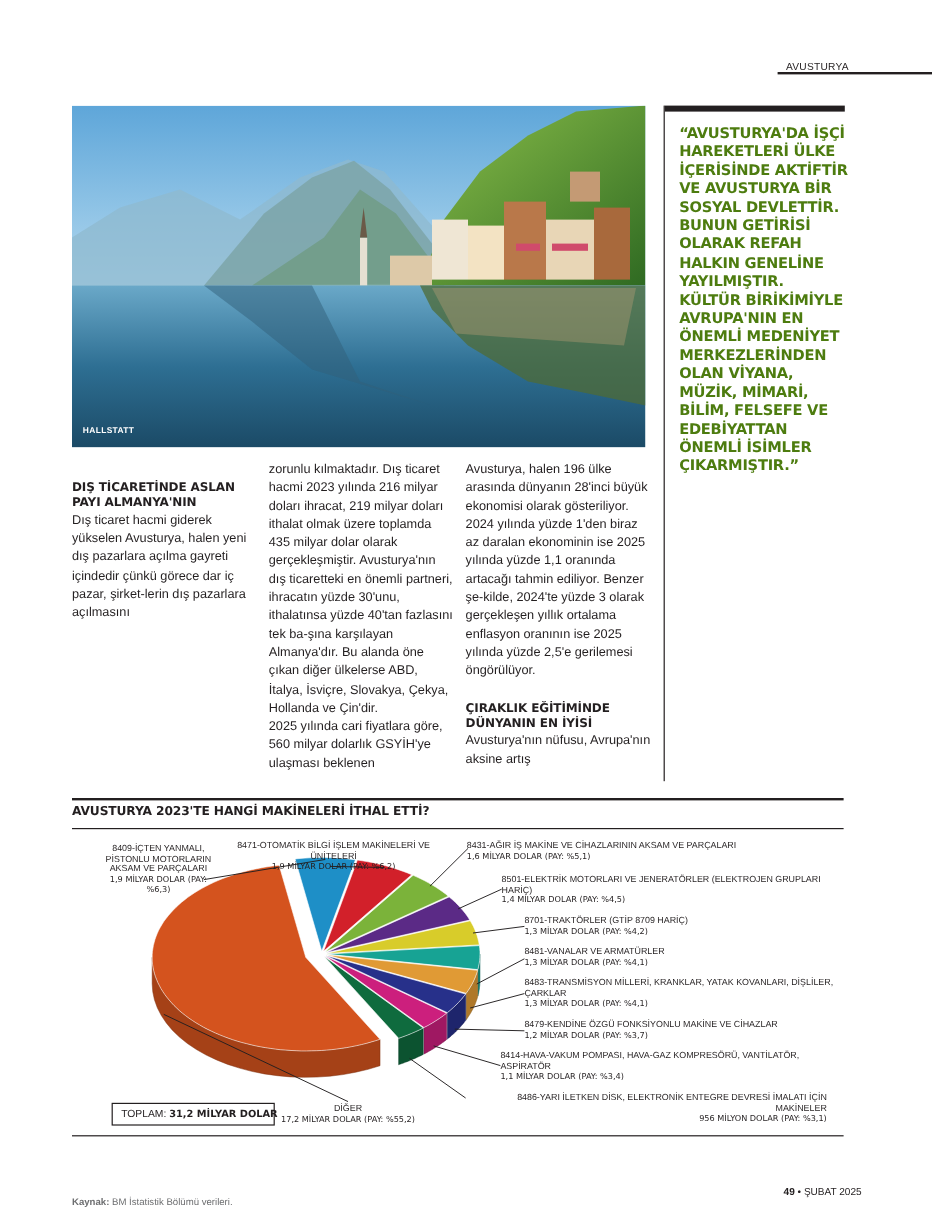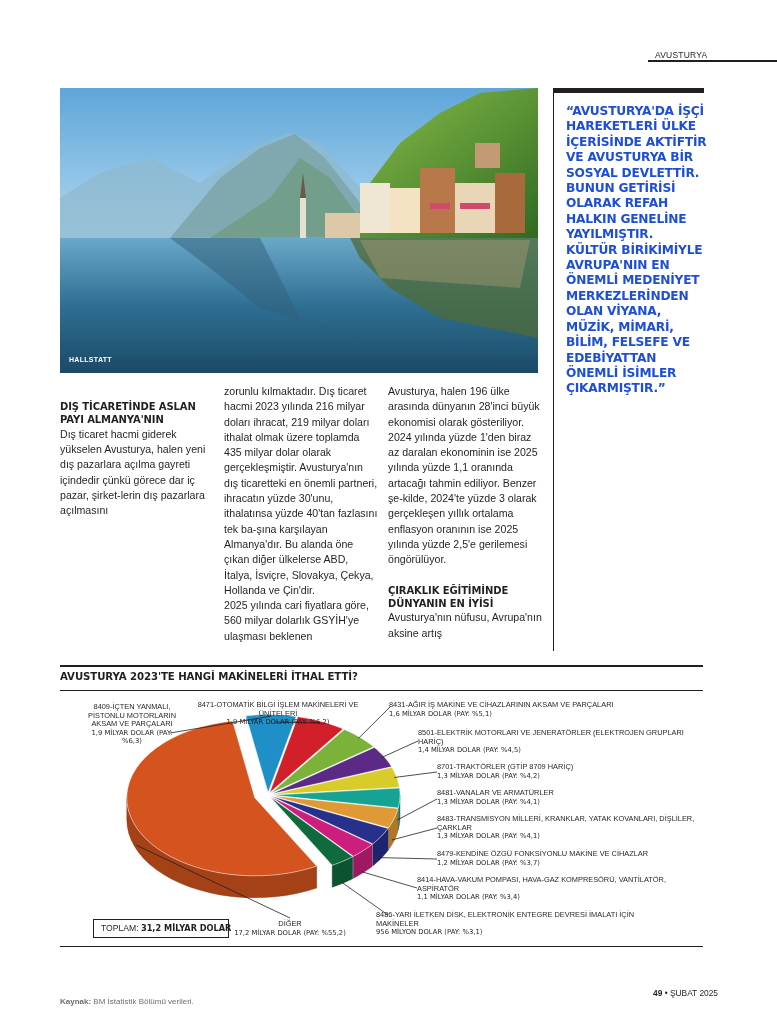--- a/index.html
+++ b/index.html
@@ -8,21 +8,21 @@
 
   .section-tag { position: absolute; left: 655px; top: 50px; font-size: 8.5px; letter-spacing: 0.2px; color: #231f20; }
   .section-rule { position: absolute; left: 648px; top: 60px; width: 129px; height: 1.5px; background: #231f20; }
 
   .photo { position: absolute; left: 60px; top: 88px; width: 478px; height: 285px; overflow: hidden; }
   .photo svg { display: block; }
   .photo-caption { position: absolute; left: 9px; bottom: 10px; font-size: 7px; font-weight: bold; color: #ffffff; letter-spacing: 0.3px; }
 
   .quote-box { position: absolute; left: 553px; top: 88px; width: 150px; height: 563px; border-left: 1.5px solid #231f20; }
   .quote-bar { position: absolute; left: 0; top: 0; width: 150px; height: 5px; background: #231f20; }
-  .quote-text { position: absolute; left: 12px; top: 16px; width: 142px; font-family: "DejaVu Sans", sans-serif; font-weight: bold; font-size: 12.2px; line-height: 15.4px; color: #1d4ed8; letter-spacing: -0.2px; }
+  .quote-text { position: absolute; left: 12px; top: 16px; width: 142px; font-family: "DejaVu Sans", sans-serif; font-weight: bold; font-size: 12.2px; line-height: 15.4px; color: #4d7c0f; letter-spacing: -0.2px; }
 
   .col { position: absolute; top: 384px; width: 155px; font-size: 10.6px; line-height: 15.3px; color: #231f20; }
   .col p { margin: 0; }
   .col h3 { font-family: "DejaVu Sans", sans-serif; font-size: 10px; line-height: 13.4px; font-weight: bold; margin-top: 16px; letter-spacing: -0.1px; }
   .col1 { left: 60px; }
   .col2 { left: 224px; }
   .col3 { left: 388px; }
 
   .chart-rule-top { position: absolute; left: 60px; top: 665px; width: 643px; height: 1.5px; background: #231f20; }
   .chart-title { position: absolute; left: 60px; top: 671px; font-family: "DejaVu Sans", sans-serif; font-weight: bold; font-size: 10.2px; letter-spacing: -0.1px; }
@@ -177,21 +177,21 @@
   <b>1,3 MİLYAR DOLAR (PAY: %4,1)</b>
 </div>
 <div class="lbl" style="left:437px; top:850px; width:265px;">
   <span>8479-KENDİNE ÖZGÜ FONKSİYONLU MAKİNE VE CİHAZLAR</span>
   <b>1,2 MİLYAR DOLAR (PAY: %3,7)</b>
 </div>
 <div class="lbl" style="left:417px; top:876px; width:285px;">
   <span>8414-HAVA-VAKUM POMPASI, HAVA-GAZ KOMPRESÖRÜ, VANTİLATÖR, ASPİRATÖR</span>
   <b>1,1 MİLYAR DOLAR (PAY: %3,4)</b>
 </div>
-<div class="lbl" style="left:376px; top:911px; width:285px;">
+<div class="lbl" style="left:404px; top:911px; width:285px;text-align:right;">
   <span>8486-YARI İLETKEN DİSK, ELEKTRONİK ENTEGRE DEVRESİ İMALATI İÇİN MAKİNELER</span>
   <b>956 MİLYON DOLAR (PAY: %3,1)</b>
 </div>
 <div class="lbl center" style="left:210px; top:920px; width:160px;">
   <span>DİĞER</span>
   <b>17,2 MİLYAR DOLAR (PAY: %55,2)</b>
 </div>
 
 <div class="total-box">
   <span>TOPLAM:</span>

